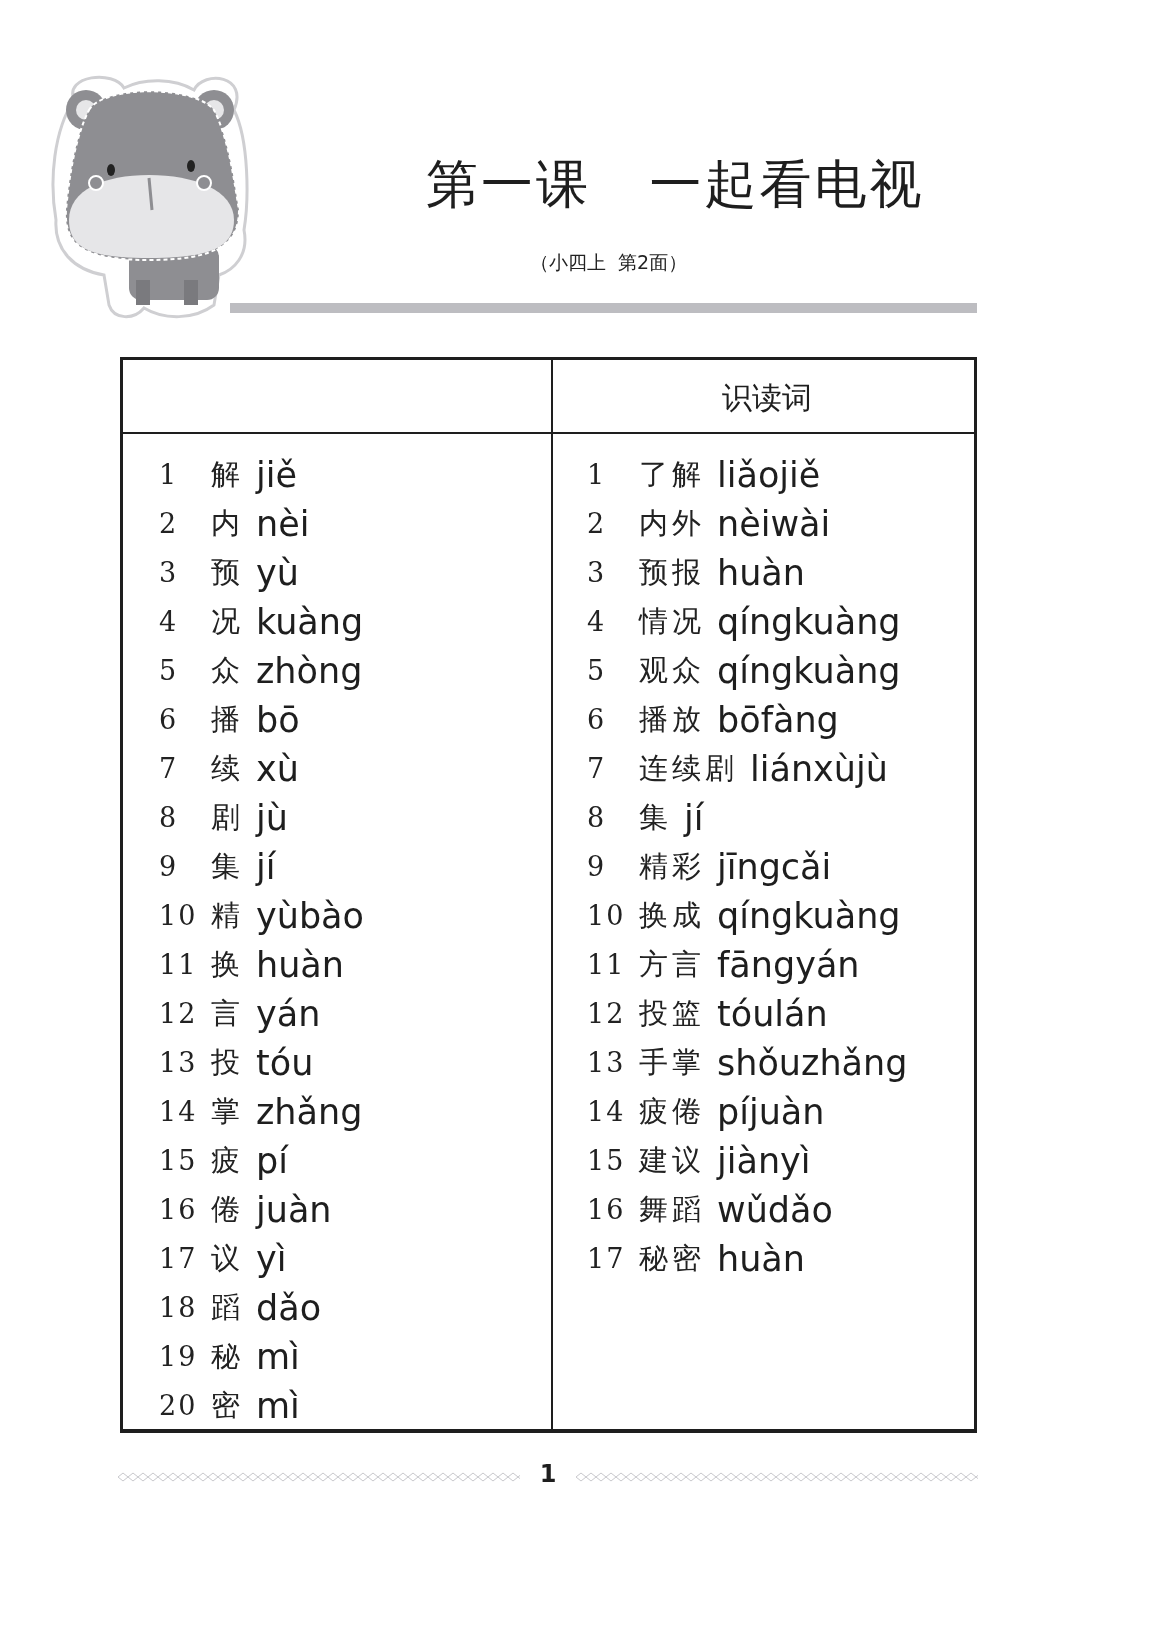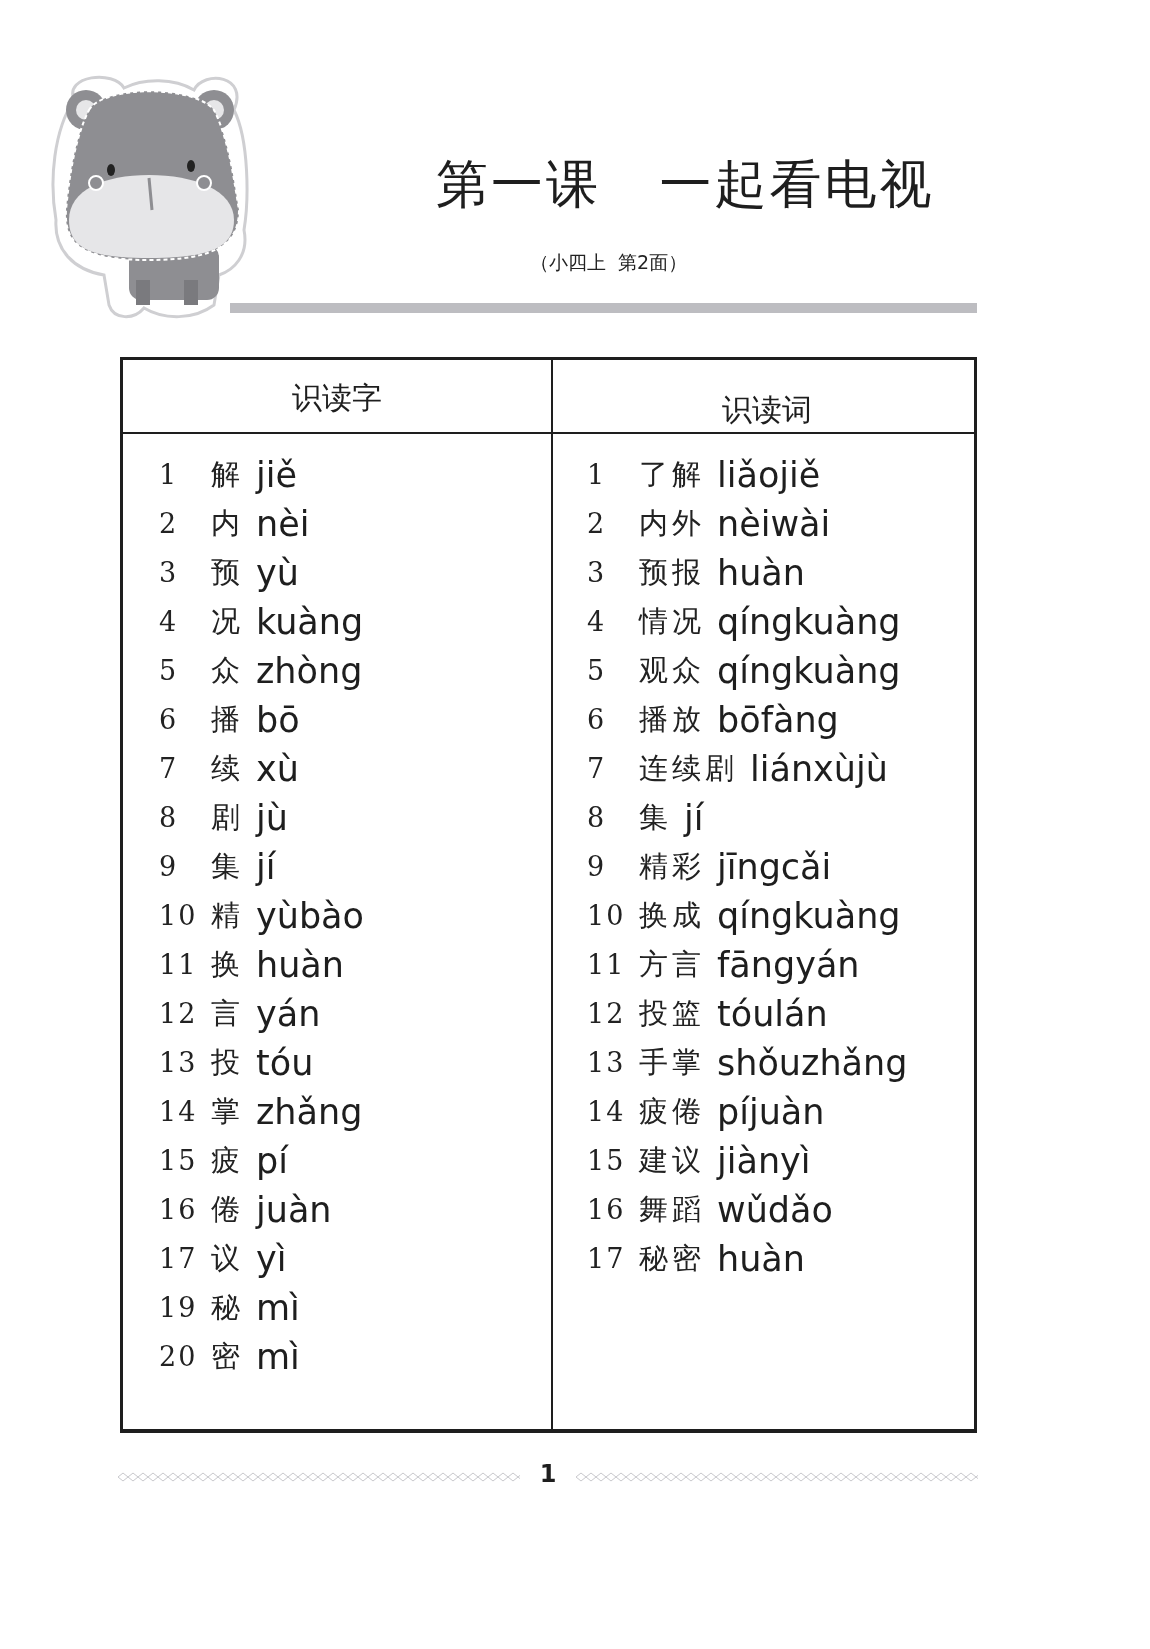--- a/index.html
+++ b/index.html
@@ -17,21 +17,21 @@
     }
     .mascot {
       position: absolute;
       left: 44px;
       top: 70px;
       width: 210px;
       height: 250px;
     }
     .title {
       position: absolute;
-      left: 16px;
+      left: 6px;
       width: 1020px;
       top: 150px;
       padding-left: 420px;
       box-sizing: border-box;
       font-family: "DejaVu Sans", sans-serif;
       font-size: 52px;
       letter-spacing: 3px;
       color: #1e1e1e;
       white-space: pre;
     }
@@ -79,21 +79,21 @@
     }
     .col-head {
       position: absolute;
       top: 18px;
       font-size: 30px;
       color: #1e1e1e;
       text-align: center;
       width: 428px;
     }
     .col-head.left { left: 0; }
-    .col-head.right { left: 430px; margin-top: 12px; }
+    .col-head.right { left: 430px; }
     .list {
       position: absolute;
       top: 90px;
       margin: 0;
       padding: 0;
       list-style: none;
     }
     .list.left { left: 36px; }
     .list.right { left: 464px; }
     .row {
@@ -178,21 +178,20 @@
   </svg>
 </div>
 
 <div class="title">第一课   一起看电视</div>
 <div class="subtitle">（小四上  第2面）</div>
 <div class="header-rule"></div>
 
 <div class="table">
   <div class="col-divider"></div>
   <div class="head-rule"></div>
-  <div class="col-head left">识读字</div>
   <div class="col-head right">识读词</div>
 
   <ul class="list left" id="char-list">
       <li class="row">
         <span class="num">1</span>
         <span class="hanzi">解</span>
         <span class="pinyin">jiě</span>
       </li>
       <li class="row">
         <span class="num">2</span>
@@ -266,20 +265,25 @@
       </li>
       <li class="row">
         <span class="num">16</span>
         <span class="hanzi">倦</span>
         <span class="pinyin">juàn</span>
       </li>
       <li class="row">
         <span class="num">17</span>
         <span class="hanzi">议</span>
         <span class="pinyin">yì</span>
+      </li>
+      <li class="row">
+        <span class="num">18</span>
+        <span class="hanzi">蹈</span>
+        <span class="pinyin">dǎo</span>
       </li>
       <li class="row">
         <span class="num">19</span>
         <span class="hanzi">秘</span>
         <span class="pinyin">mì</span>
       </li>
       <li class="row">
         <span class="num">20</span>
         <span class="hanzi">密</span>
         <span class="pinyin">mì</span>

